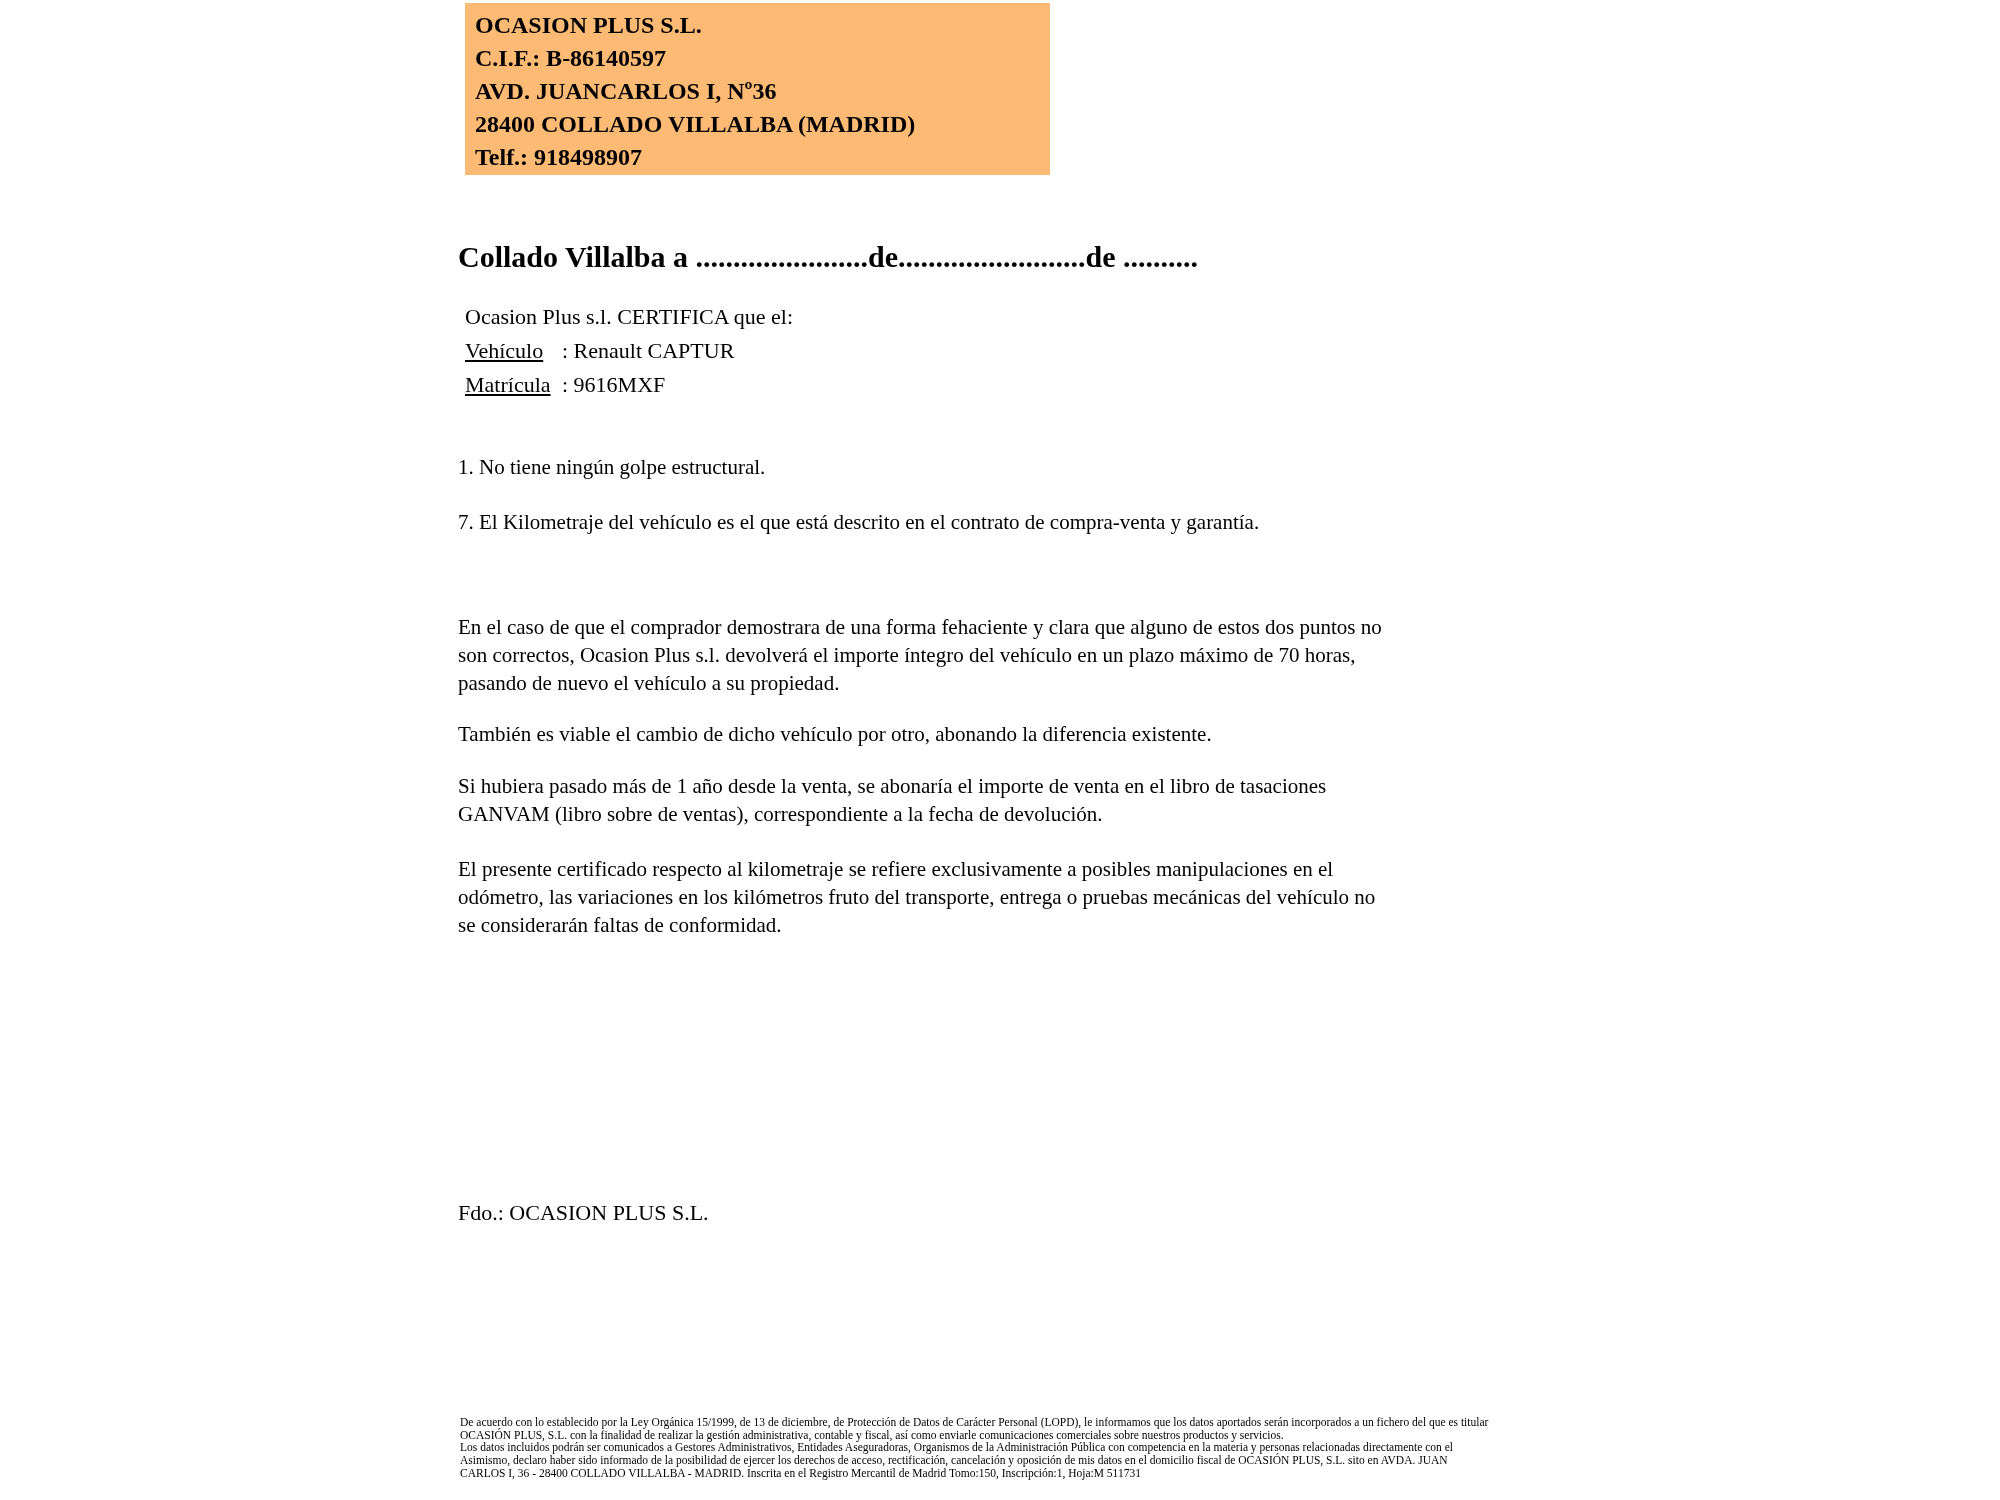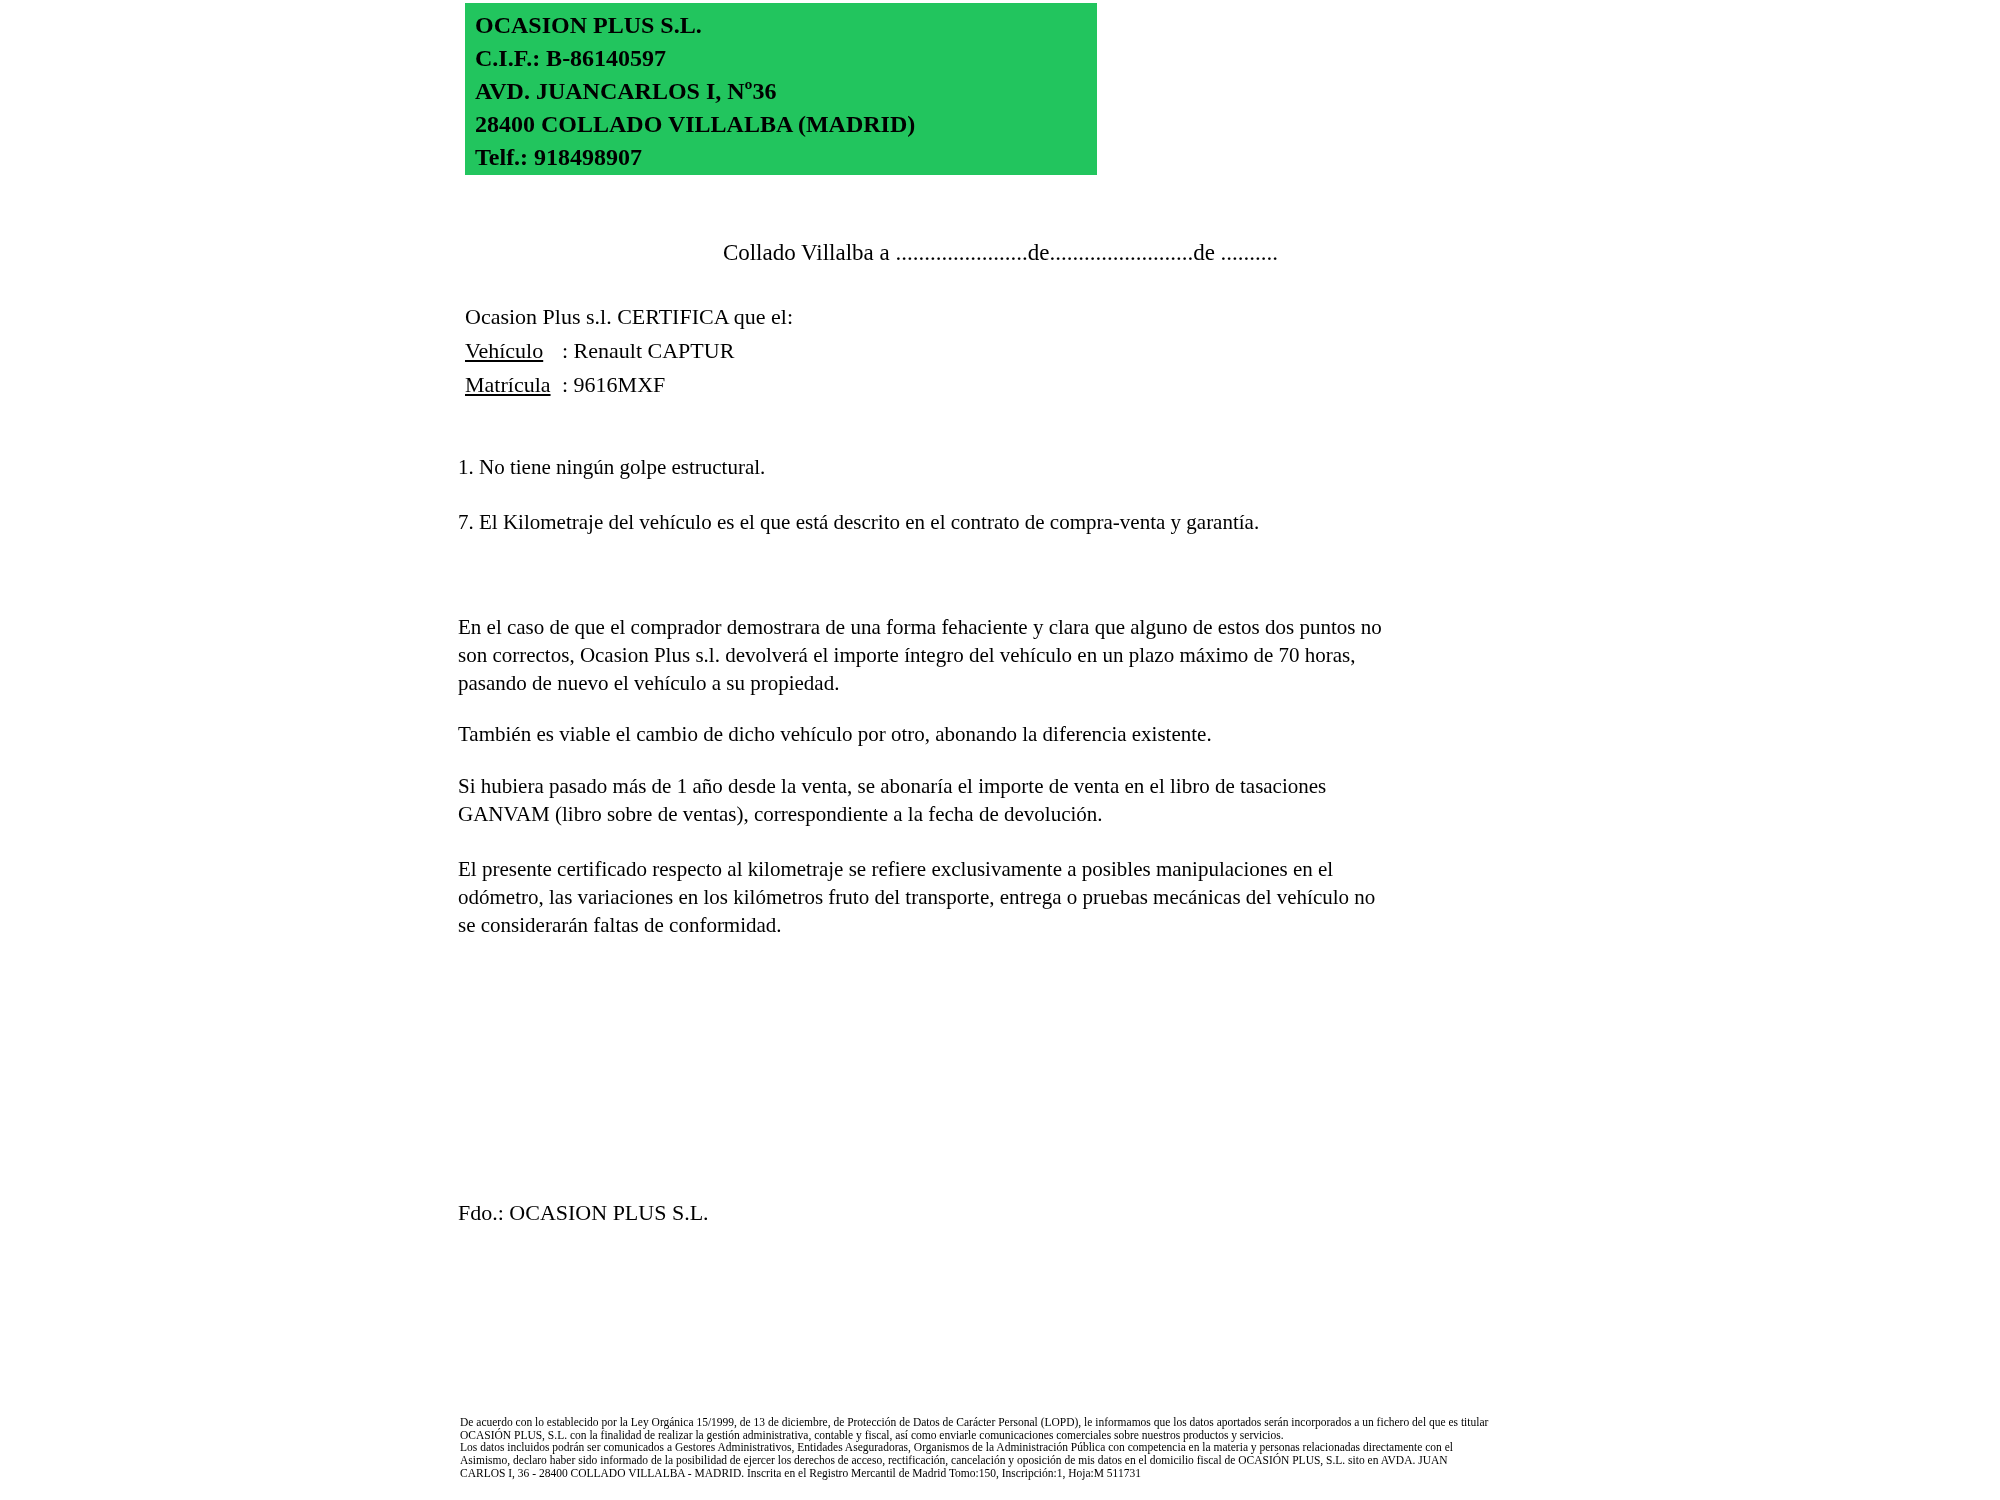--- a/index.html
+++ b/index.html
@@ -15,42 +15,43 @@
     font-family: "Liberation Serif", serif;
     color: #000000;
     overflow: hidden;
   }
 
   
   .header-box {
     position: absolute;
     left: 465px;
     top: 3px;
-    width: 632px;
+    width: 585px;
     height: 172px;
-    background: #22c55e;
+    background: #fdba74;
     box-sizing: border-box;
     padding: 6px 0 0 10px;
   }
   .header-box .hline {
     font-size: 24px;
     font-weight: bold;
     line-height: 33px;
     white-space: nowrap;
   }
 
   
   .date-line {
     position: absolute;
     left: 458px;
     top: 240px;
     width: 1085px;
-    text-align: center;
-    font-size: 23px;
+    text-align: left;
+    font-size: 30px;
     white-space: nowrap;
+    font-weight: bold;
   }
 
   
   .cert-block {
     position: absolute;
     left: 465px;
     top: 300px;
     font-size: 22px;
     line-height: 34px;
   }

